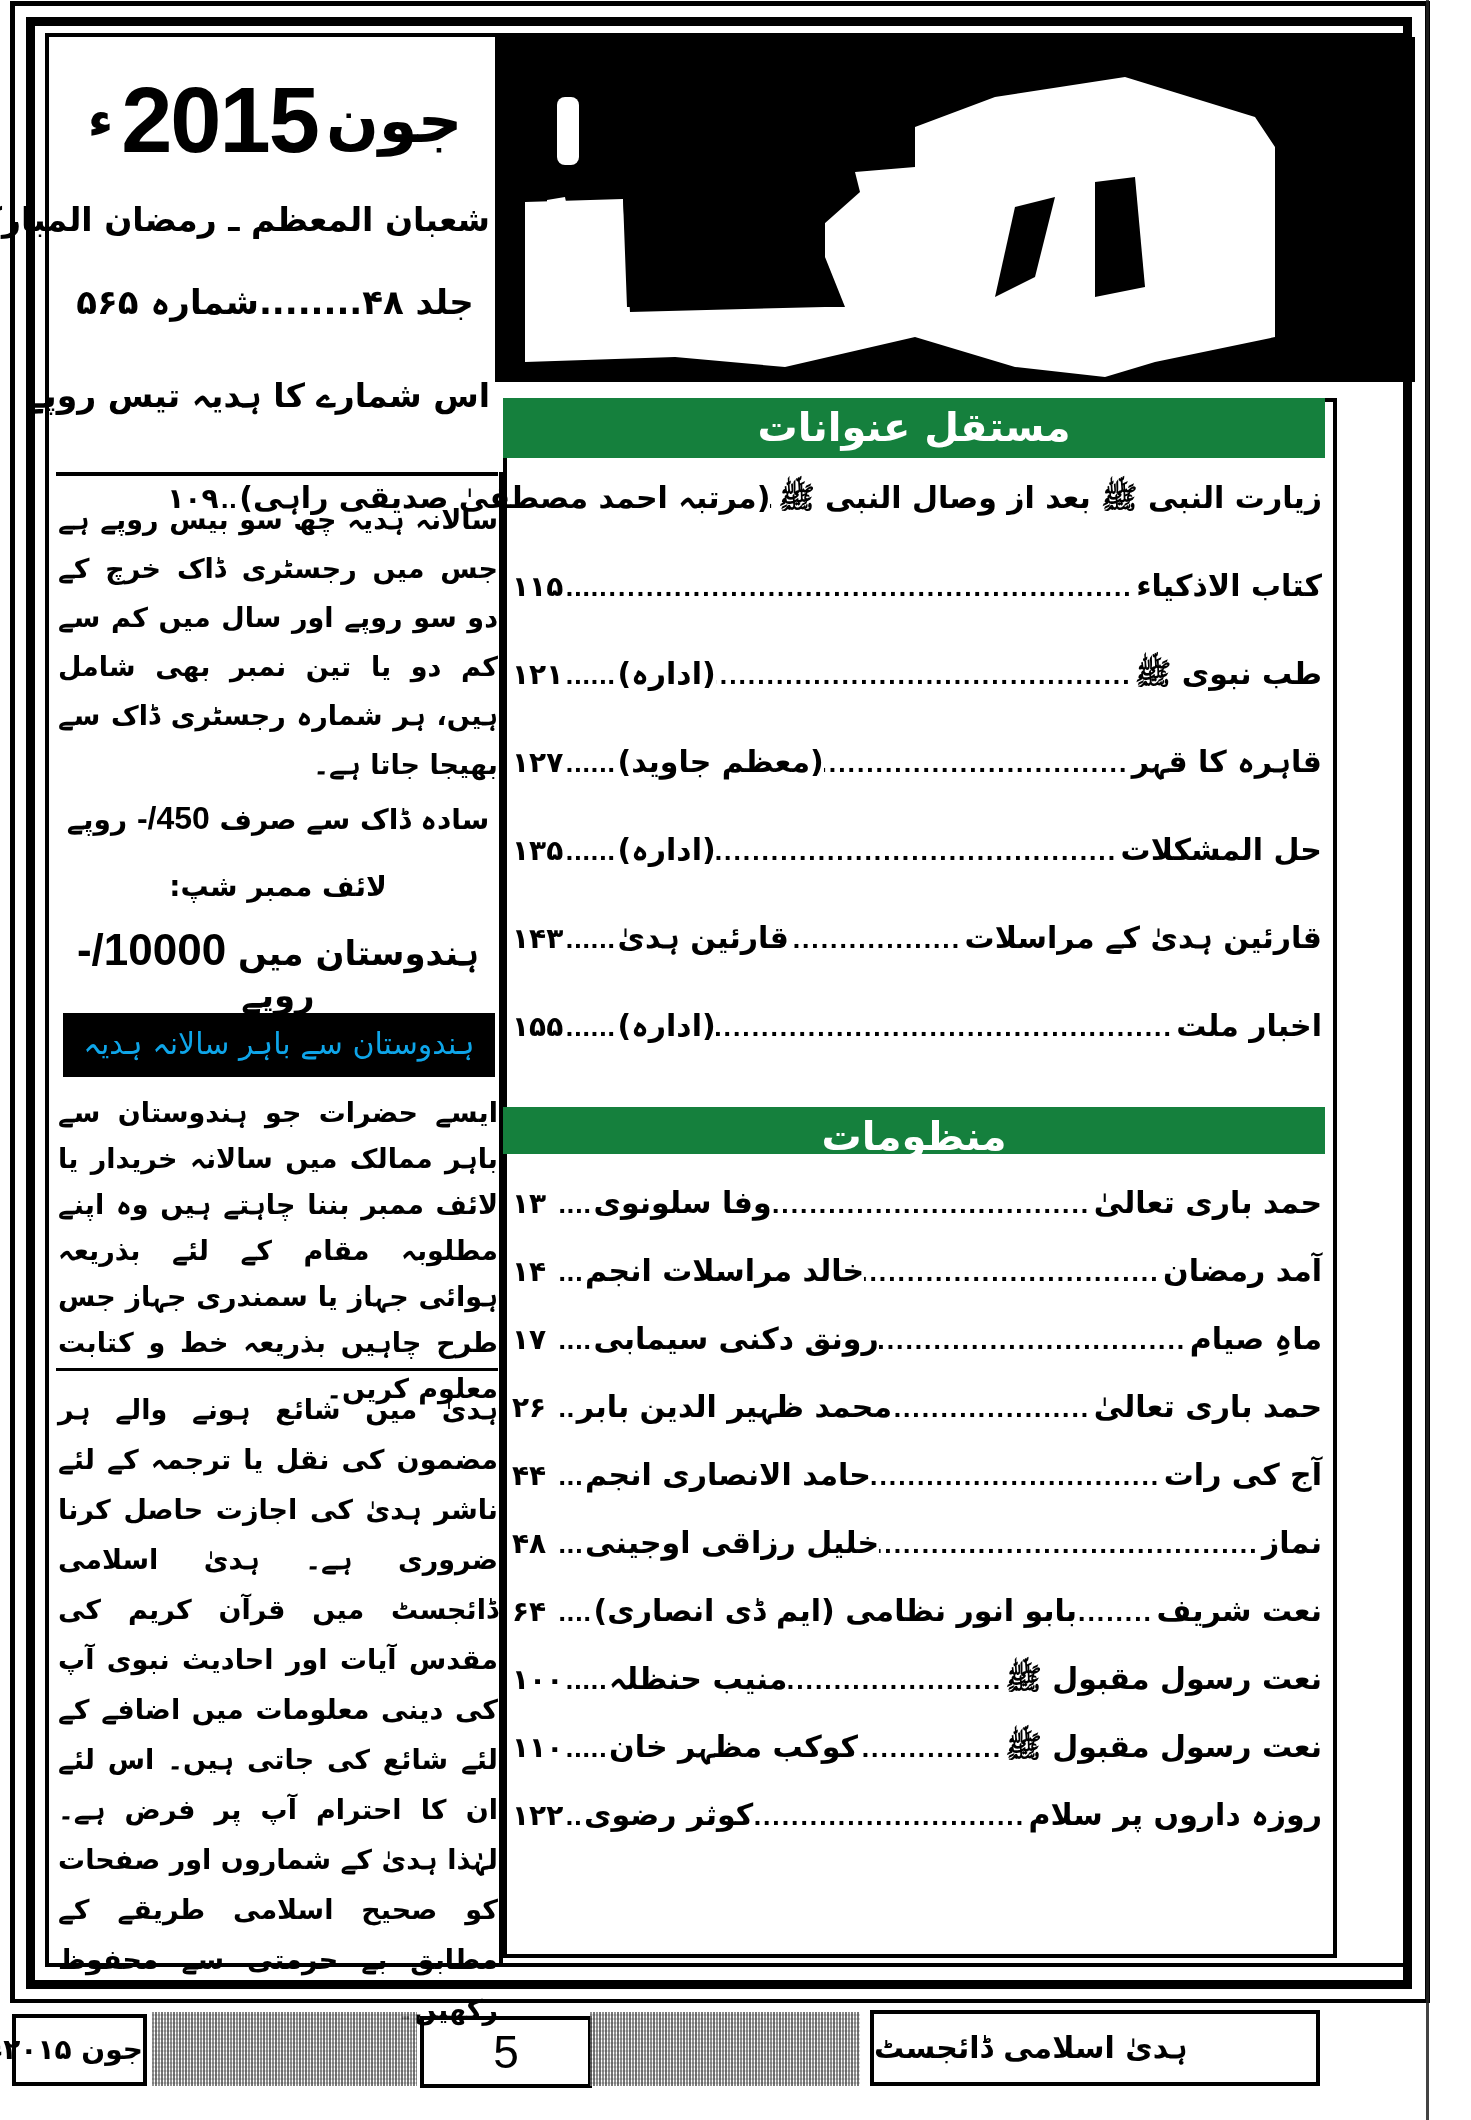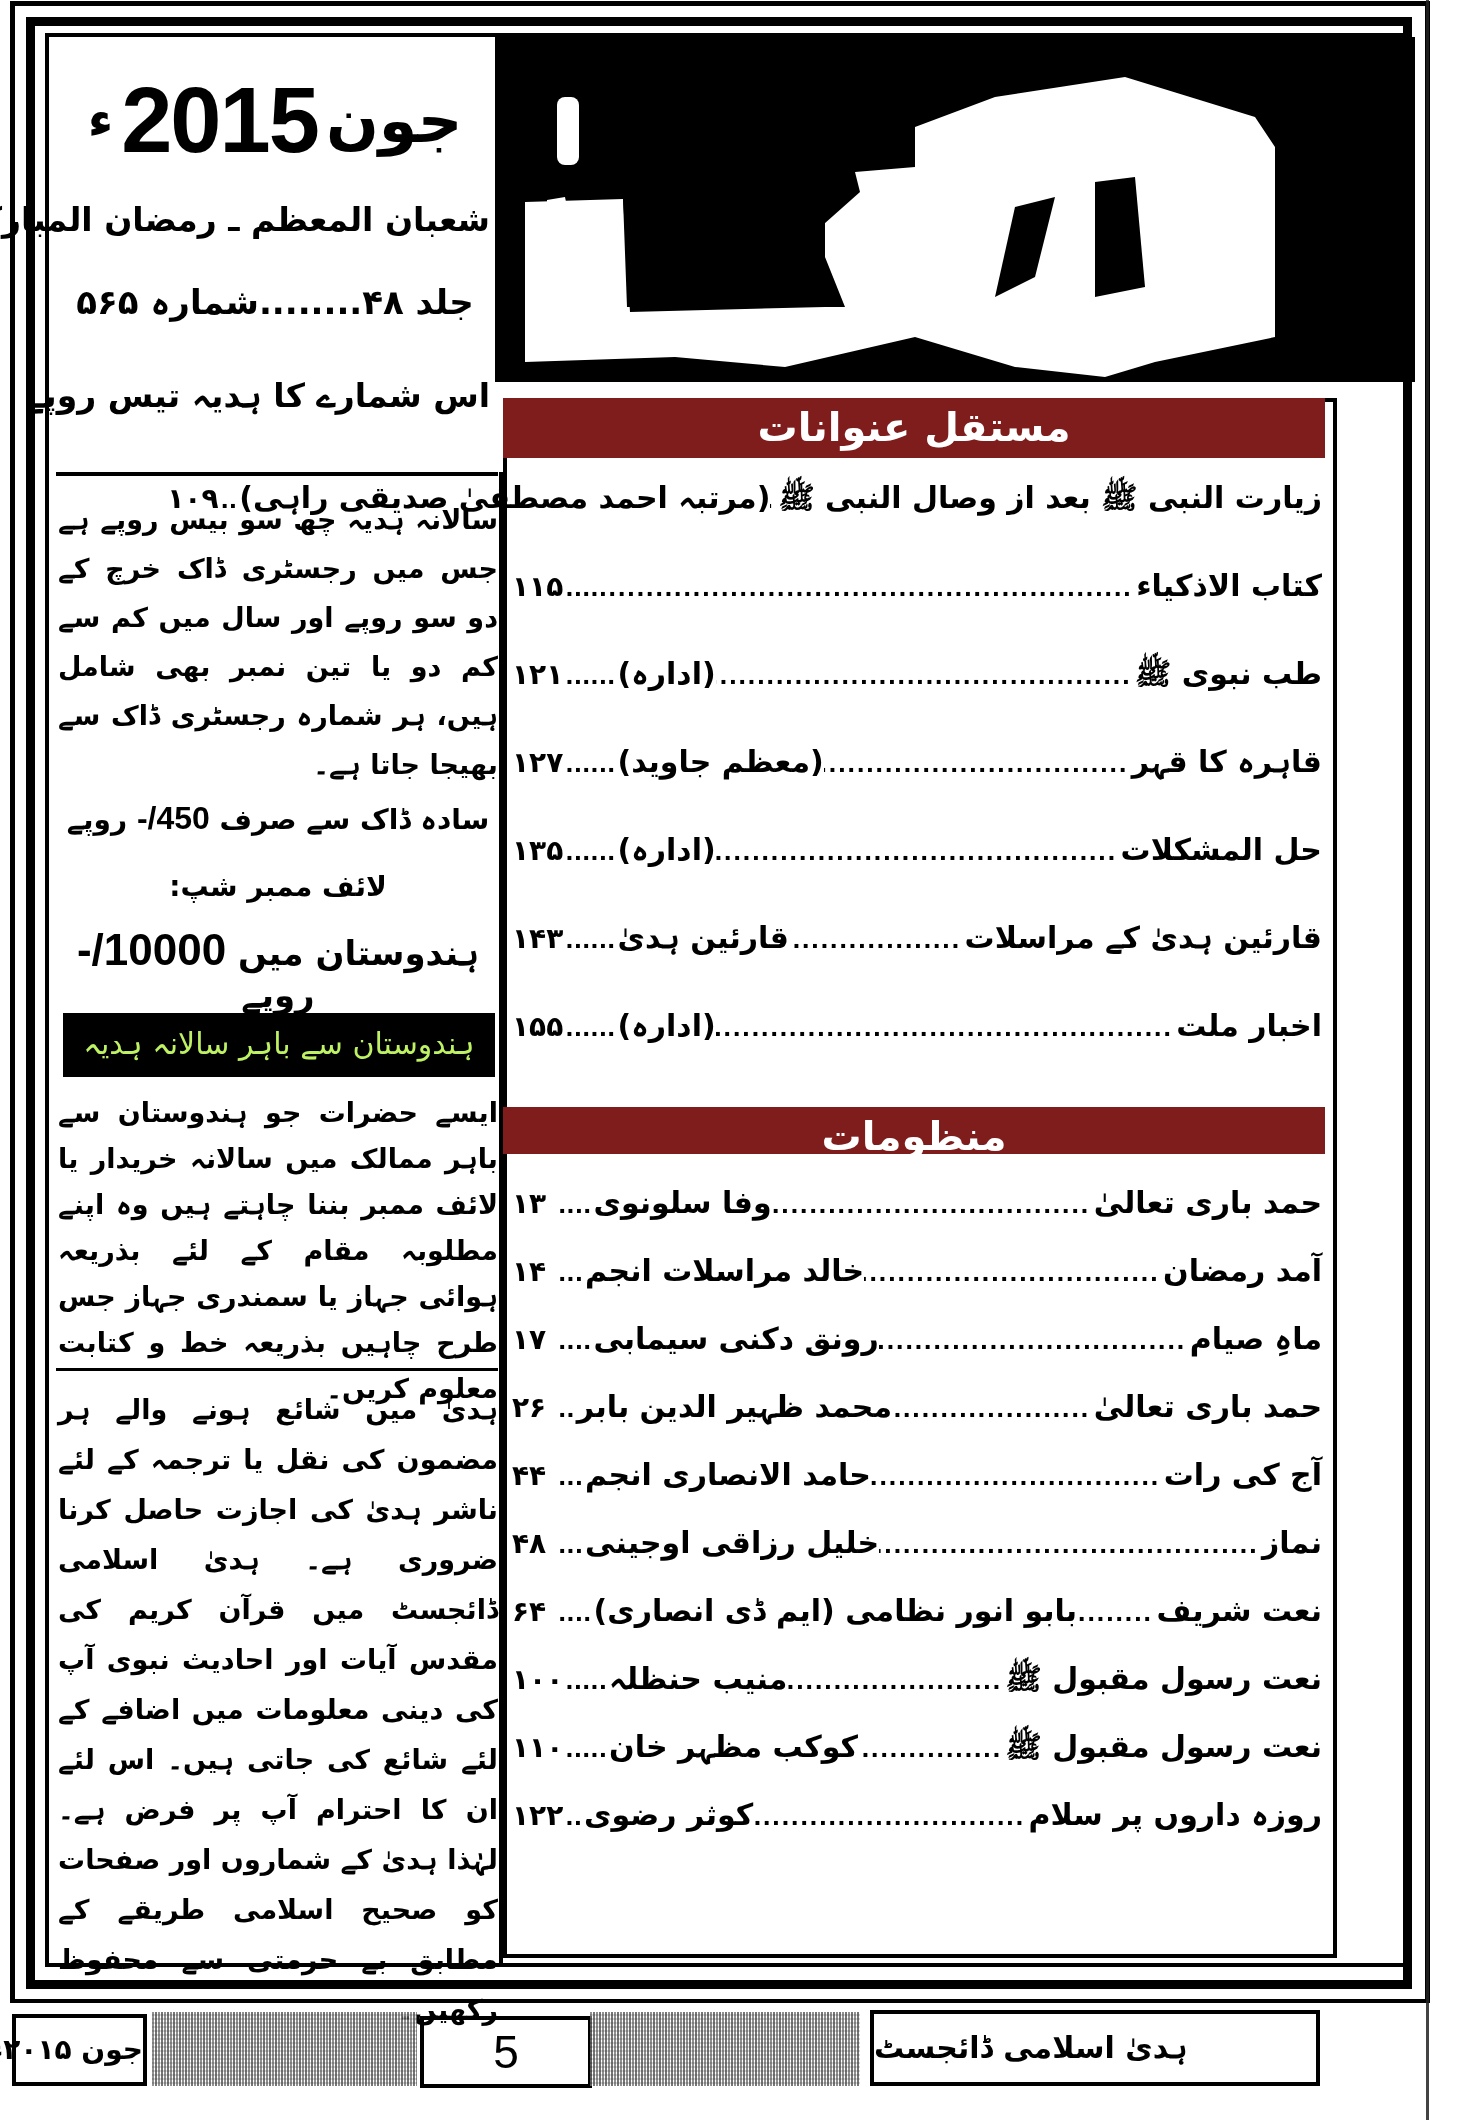--- a/index.html
+++ b/index.html
@@ -23,32 +23,32 @@
   .sep { height: 4px; background: #000; }
   .sep1 { left: 56px; top: 472px; width: 442px; }
 
   .annual { left: 58px; top: 495px; width: 440px; font-size: 27px; font-weight: 700; line-height: 49px; text-align: justify; text-align-last: right; }
   .simple-post { left: 58px; top: 800px; width: 440px; text-align: center; font-size: 28px; font-weight: 700; }
   .simple-post .amt { font-family: "Liberation Sans", sans-serif; font-size: 32px; }
   .life-label { left: 58px; top: 870px; width: 440px; text-align: center; font-size: 28px; font-weight: 700; }
   .life-india { left: 58px; top: 925px; width: 440px; text-align: center; font-size: 34px; font-weight: 700; }
   .life-india .amt { font-family: "Liberation Sans", sans-serif; font-size: 44px; }
 
-  .band { left: 63px; top: 1013px; width: 432px; height: 64px; background: #000; color: #bef264; text-align: center; font-size: 30px; line-height: 62px; }
+  .band { left: 63px; top: 1013px; width: 432px; height: 64px; background: #000; color: #0ea5e9; text-align: center; font-size: 30px; line-height: 62px; }
   .overseas { left: 58px; top: 1090px; width: 440px; font-size: 27px; font-weight: 700; line-height: 46px; text-align: justify; text-align-last: right; }
   .sep2 { left: 56px; top: 1368px; width: 442px; height: 3px; }
   .notice { left: 58px; top: 1385px; width: 440px; font-size: 27px; font-weight: 700; line-height: 50px; text-align: justify; text-align-last: right; }
   .col-divider { left: 499px; top: 472px; width: 4px; height: 1495px; background: #000; }
 
   
   .logo { left: 495px; top: 37px; width: 920px; height: 345px; background: #000; }
   .logo svg { width: 100%; height: 100%; display: block; }
 
   .toc-box { left: 503px; top: 398px; width: 834px; height: 1560px; border: 4px solid #000; }
-  .heading { left: 503px; top: 398px; width: 822px; height: 60px; background: #7f1d1d; color: #fff; text-align: center; font-size: 40px; font-weight: 700; line-height: 58px; letter-spacing: 6px; }
+  .heading { left: 503px; top: 398px; width: 822px; height: 60px; background: #15803d; color: #fff; text-align: center; font-size: 40px; font-weight: 700; line-height: 58px; letter-spacing: 6px; }
   .heading2 { top: 1107px; height: 47px; }
 
   .toc-list { left: 512px; width: 810px; }
   .toc-list.l1 { top: 480px; }
   .toc-list.l2 { top: 1185px; }
   .toc-row { display: flex; direction: rtl; align-items: baseline; white-space: nowrap; font-size: 30px; font-weight: 700; }
   .l1 .toc-row { height: 88px; }
   .l2 .toc-row { height: 68px; }
   .toc-row .title { flex: 0 0 auto; }
   .toc-row .dots { flex: 1 1 auto; overflow: hidden; letter-spacing: 1px; color: #000; font-size: 22px; padding: 0 4px; }

